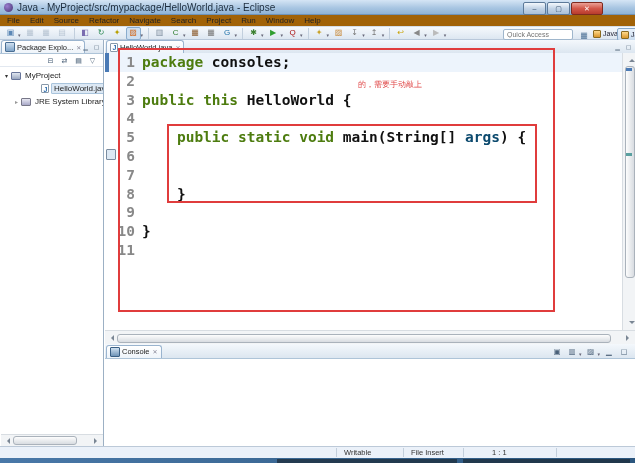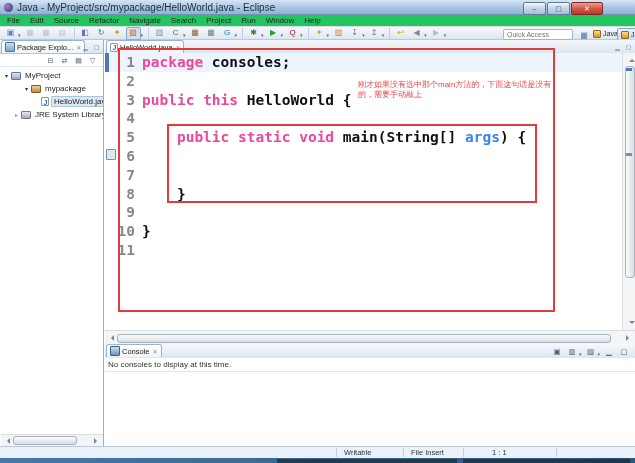--- a/index.html
+++ b/index.html
@@ -10,21 +10,21 @@
     background:linear-gradient(#d5e5f5,#a9c6e2 55%,#8fb3d6);border-bottom:1px solid #6f93b8;
     display:flex;align-items:center;padding:0 4px;box-sizing:border-box}
   .app-icon{width:9px;height:9px;border-radius:50%;
     background:radial-gradient(circle at 35% 35%,#9a7fd0,#44306e);margin-right:4px;flex:none}
   .title-text{font-size:10px;color:#1c2c3c;white-space:nowrap}
   .winbtns{position:absolute;right:32px;top:2px;display:flex}
   .winbtn{width:21px;height:11px;border:1px solid #5d7a99;border-radius:2px;margin-left:1px;
     background:linear-gradient(#f4f8fc,#c3d4e6 50%,#aac0d8);color:#35506b;font-size:7px;
     display:flex;align-items:center;justify-content:center;line-height:1}
   .winbtn.close{background:linear-gradient(#eba196,#d3584a 50%,#b83b2c);color:#fff;width:30px;border-color:#7e2a1f}
-  .menubar{position:absolute;left:0;top:15px;width:635px;height:12px;background:#22c55e;
+  .menubar{position:absolute;left:0;top:15px;width:635px;height:12px;background:#a16207;
     border-bottom:1px solid #d4dde8;display:flex;align-items:center;padding-left:2px;box-sizing:border-box}
   .menu-item{padding:0 5px;font-size:8px;color:#222}
   
   .toolbar{position:absolute;left:0;top:27px;width:635px;height:13px;
     background:linear-gradient(#f6f9fc,#dde7f1);border-bottom:1px solid #b9c8da;
     display:flex;align-items:center;padding-left:3px;box-sizing:border-box}
   .tbico{width:13px;height:11px;display:flex;align-items:center;justify-content:center;
     font-size:8px;margin-right:1px;border:1px solid transparent;border-radius:2px;flex:none;line-height:1}
   .tbico.pressed{background:#cfe0f1;border-color:#8aaccd}
   .tbico.disabled{opacity:.35}
@@ -36,21 +36,21 @@
     font-size:7px;color:#223;padding:0 3px}
   .persp .pico{width:8px;height:8px;border-radius:1px;margin-right:2px;
     background:linear-gradient(#ffd98a,#d9962c);border:1px solid #8a6a20;box-sizing:border-box}
   .persp.active{background:linear-gradient(#e9f1fa,#cadcef);border:1px solid #88a8c8}
   .openpersp{position:absolute;left:577px;top:2px;width:12px;height:10px;border:1px solid transparent;
     font-size:8px;color:#4a6f94;display:flex;align-items:center;justify-content:center}
   
   .pkg-panel{position:absolute;left:0;top:40px;width:104px;height:406px;background:#fff;
     border-right:1px solid #9cb0c4;box-sizing:border-box}
   .view-tabstrip{height:13px;background:linear-gradient(#f4f8fc,#dce6f0);
-    border-bottom:1px solid #aec4d8;display:flex;align-items:flex-start;position:relative}
+    border-bottom:1px solid #aec4d8;display:flex;align-items:center;position:relative}
   .view-tab{height:12px;display:flex;align-items:center;background:linear-gradient(#fff,#eef4fa);
     border:1px solid #9ab4cf;border-bottom:none;border-radius:3px 3px 0 0;padding:0 3px;margin-left:1px;font-size:7.5px}
   .view-tab .vicon{width:8px;height:8px;border-radius:1px;margin-right:2px;flex:none}
   .tab-close{margin-left:3px;color:#889;font-size:6px}
   .strip-btns{position:absolute;right:2px;top:2px;display:flex}
   .strip-btn{width:9px;height:8px;margin-left:2px;color:#55687c;font-size:6px;
     display:flex;align-items:center;justify-content:center}
   .pkg-toolbar{height:12px;border-bottom:1px solid #e2e8f0;display:flex;align-items:center;
     justify-content:flex-end;padding-right:3px}
   .pkg-toolbar .tbico{width:11px;height:10px;font-size:7px;color:#4a6078}
@@ -80,25 +80,25 @@
   .editor{position:absolute;left:105px;top:40px;width:530px;height:304px;background:#fff;box-sizing:border-box}
   .editor .view-tab{font-size:7.5px}
   .editor-body{position:absolute;left:0;top:13px;width:517px;height:277px;background:#fff;overflow:hidden}
   .cur-line{position:absolute;left:0;top:0;width:517px;height:19px;background:#edf4fc}
   .range-bar{position:absolute;left:0;top:0;width:4px;height:19px;background:#4a7ab5}
   .task-marker{position:absolute;left:1px;width:8px;height:9px;background:#dce8f4;border:1px solid #7a8ca0;border-radius:1px}
   .code-row{position:absolute;left:0;height:19px;width:517px;font-family:"DejaVu Sans Mono","Liberation Mono",monospace;
     font-size:14.5px;font-weight:bold;line-height:19px;white-space:pre}
   .line-num{position:absolute;left:0;width:30px;text-align:right;color:#888;font-weight:bold}
   .code-text{position:absolute;left:37px}
-  .seg-k{color:#ec4899}
+  .seg-k{color:#4d7c0f}
   .seg-p{color:#111}
   .seg-c{color:#3f7f5f}
   .seg-t{color:#7f9fbf}
-  .seg-a{color:#3b82f6}
+  .seg-a{color:#0c4a6e}
   .red-rect{position:absolute;border:2px solid #e03c3c;box-sizing:border-box;pointer-events:none}
   .cn-note{position:absolute;left:253px;top:40px;width:206px;color:#e04848;font-size:8px;line-height:9.5px}
   .vscroll{position:absolute;left:517px;top:13px;width:13px;height:277px;background:#f2f4f6;border-left:1px solid #d8dde2;box-sizing:border-box}
   .vthumb{position:absolute;left:2px;top:13px;width:8px;height:210px;background:linear-gradient(90deg,#fdfdfd,#d8dce1);
     border:1px solid #aab2bb;border-radius:3px}
   .ov-mark{position:absolute;left:3px;width:6px;height:3px}
   
   .console{position:absolute;left:105px;top:344px;width:530px;height:102px;background:#fff;box-sizing:border-box}
   .console .view-tabstrip{height:14px}
   .console-body{position:absolute;left:0;top:14px;right:0;bottom:0;background:#fff}
@@ -209,25 +209,20 @@
       <div class="tbico">⊟</div>
       <div class="tbico">⇄</div>
       <div class="tbico">▤</div>
       <div class="tbico">▽</div>
     </div>
   <div class="tree">
       <div class="tree-row" style="padding-left: 3px;">
         <span class="arrow">▾</span>
         <span class="tico project"></span>
         <span class="tlabel">MyProject</span>
-      </div>
-      <div class="tree-row" style="padding-left: 23px;">
-        <span class="arrow">▾</span>
-        <span class="tico package"></span>
-        <span class="tlabel">mypackage</span>
       </div>
       <div class="tree-row" style="padding-left: 33px;">
         <span class="arrow col"></span>
         <span class="tico javafile"></span>
         <span class="tlabel sel">HelloWorld.java</span>
       </div>
       <div class="tree-row" style="padding-left: 13px;">
         <span class="arrow col">▸</span>
         <span class="tico library"></span>
         <span class="tlabel">JRE System Library</span>
@@ -268,21 +263,20 @@
         <div class="code-row" style="top: 131.6px;"><span class="line-num">8</span><span class="code-text"><span class="seg-p">    }</span></span></div>
         <div class="code-row" style="top: 150.4px;"><span class="line-num">9</span><span class="code-text"></span></div>
         <div class="code-row" style="top: 169.2px;"><span class="line-num">10</span><span class="code-text"><span class="seg-p">}</span></span></div>
         <div class="code-row" style="top: 188px;"><span class="line-num">11</span><span class="code-text"></span></div>
       </div>
   </div>
 
   <div class="red-rect" style="left:13px;top:8px;width:437px;height:264px"></div>
   <div class="red-rect" style="left:62px;top:84px;width:370px;height:79px"></div>
   <div class="cn-note">
-    <div>刚才如果没有选中那个main方法的，下面这句话是没有</div>
     <div>的，需要手动敲上</div>
   </div>
 
   <div class="vscroll">
     <span class="sarrow up" style="position:absolute;left:3px;top:3px"></span>
     <div class="vthumb"></div>
     <div class="ov-mark" style="top:15px;background:#4a7ab5"></div>
     <div class="ov-mark" style="top:100px;background:#5aa0a0"></div>
     <span class="sarrow down" style="position:absolute;left:3px;bottom:3px"></span>
   </div>
@@ -304,23 +298,20 @@
     <div class="console-icons">
         <div class="tbico">▣</div>
         <div class="tbico">▥</div>
         <span class="tb-caret">▾</span>
         <div class="tbico">▨</div>
         <span class="tb-caret">▾</span>
         <div class="tbico">▁</div>
         <div class="tbico">▢</div>
       </div>
   </div>
-  <div class="console-body">
-    <div class="console-msg">No consoles to display at this time.</div>
-  </div>
 </div>
 
 <div class="statusbar">
   <div class="status-sep" style="left:336px"></div>
   <div class="status-cell" style="left:344px">Writable</div>
   <div class="status-sep" style="left:403px"></div>
   <div class="status-cell" style="left:411px">File Insert</div>
   <div class="status-sep" style="left:463px"></div>
   <div class="status-cell" style="left:492px">1 : 1</div>
   <div class="status-sep" style="left:556px"></div>

